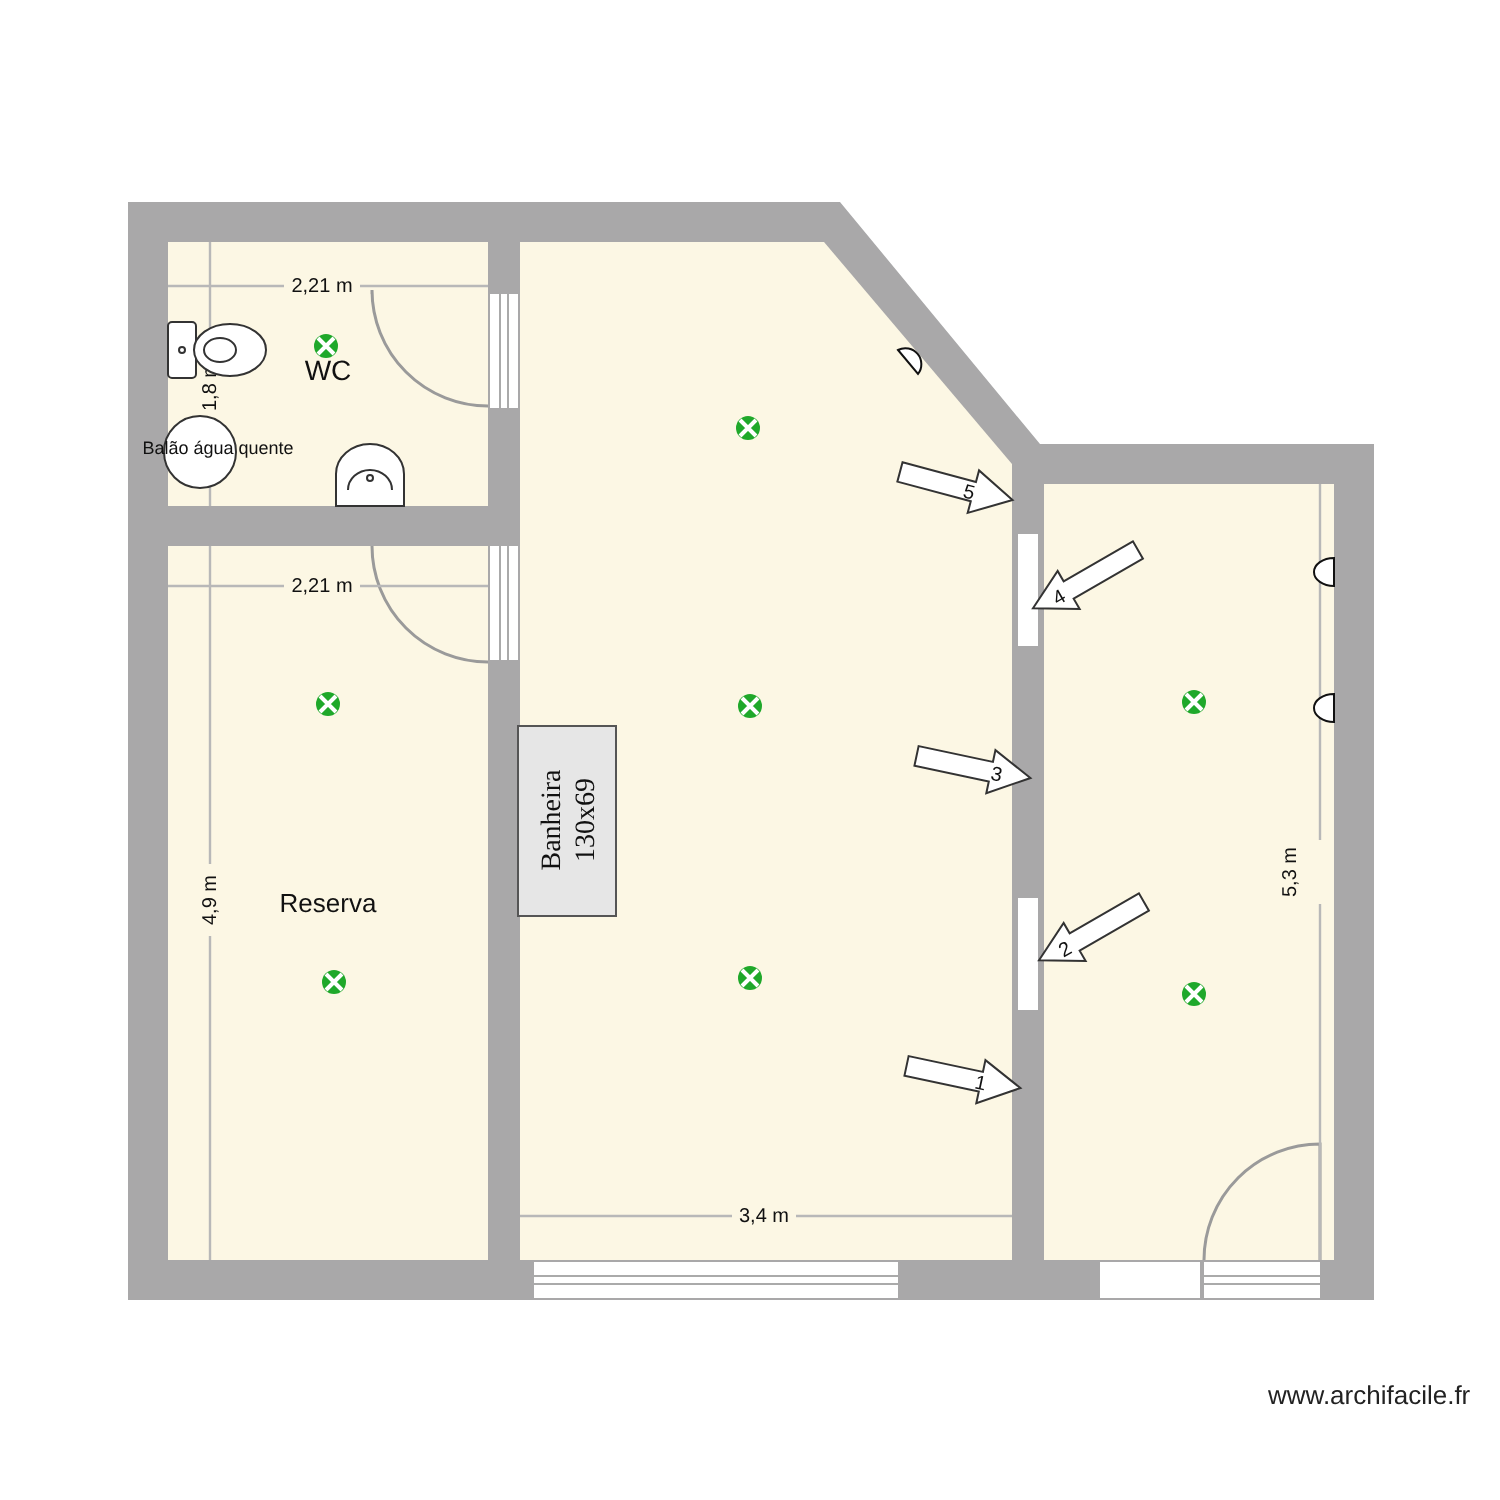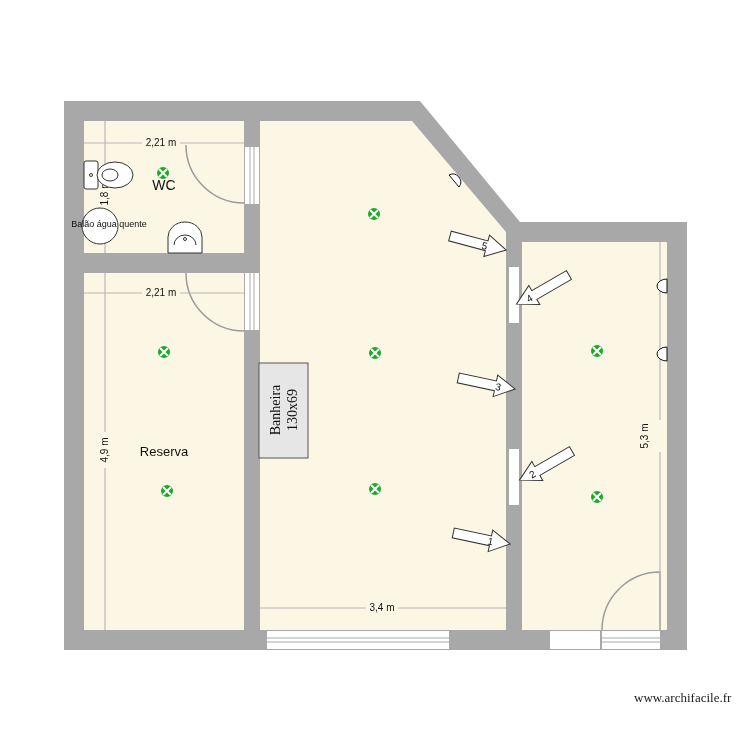--- a/index.html
+++ b/index.html
@@ -1,20 +1,20 @@
 <!DOCTYPE html>
 <html><head>
 <meta charset="utf-8">
 <style>
   html, body { margin:0; padding:0; background:#ffffff; }
   body { width:750px; height:750px; position:relative; overflow:hidden; font-family:"Liberation Sans", sans-serif; }
   svg { position:absolute; left:0; top:0; }
   .lbl { font-family:"Liberation Sans", sans-serif; fill:#111; }
   .serif { font-family:"Liberation Serif", serif; }
-  #watermark { position:absolute; left:634px; top:690px; font-size:13px; color:#222;font-family:Liberation Serif, serif; }
+  #watermark { position:absolute; left:634px; top:690px; font-size:13px; color:#222; }
 </style>
 </head>
 <body>
 
 <svg width="750" height="750" viewBox="0 0 750 750">
 
   <g>
     <polygon points="64,101 420,101 520,222 687,222 687,650 64,650" fill="#a9a8a9"></polygon>
   </g>
 

